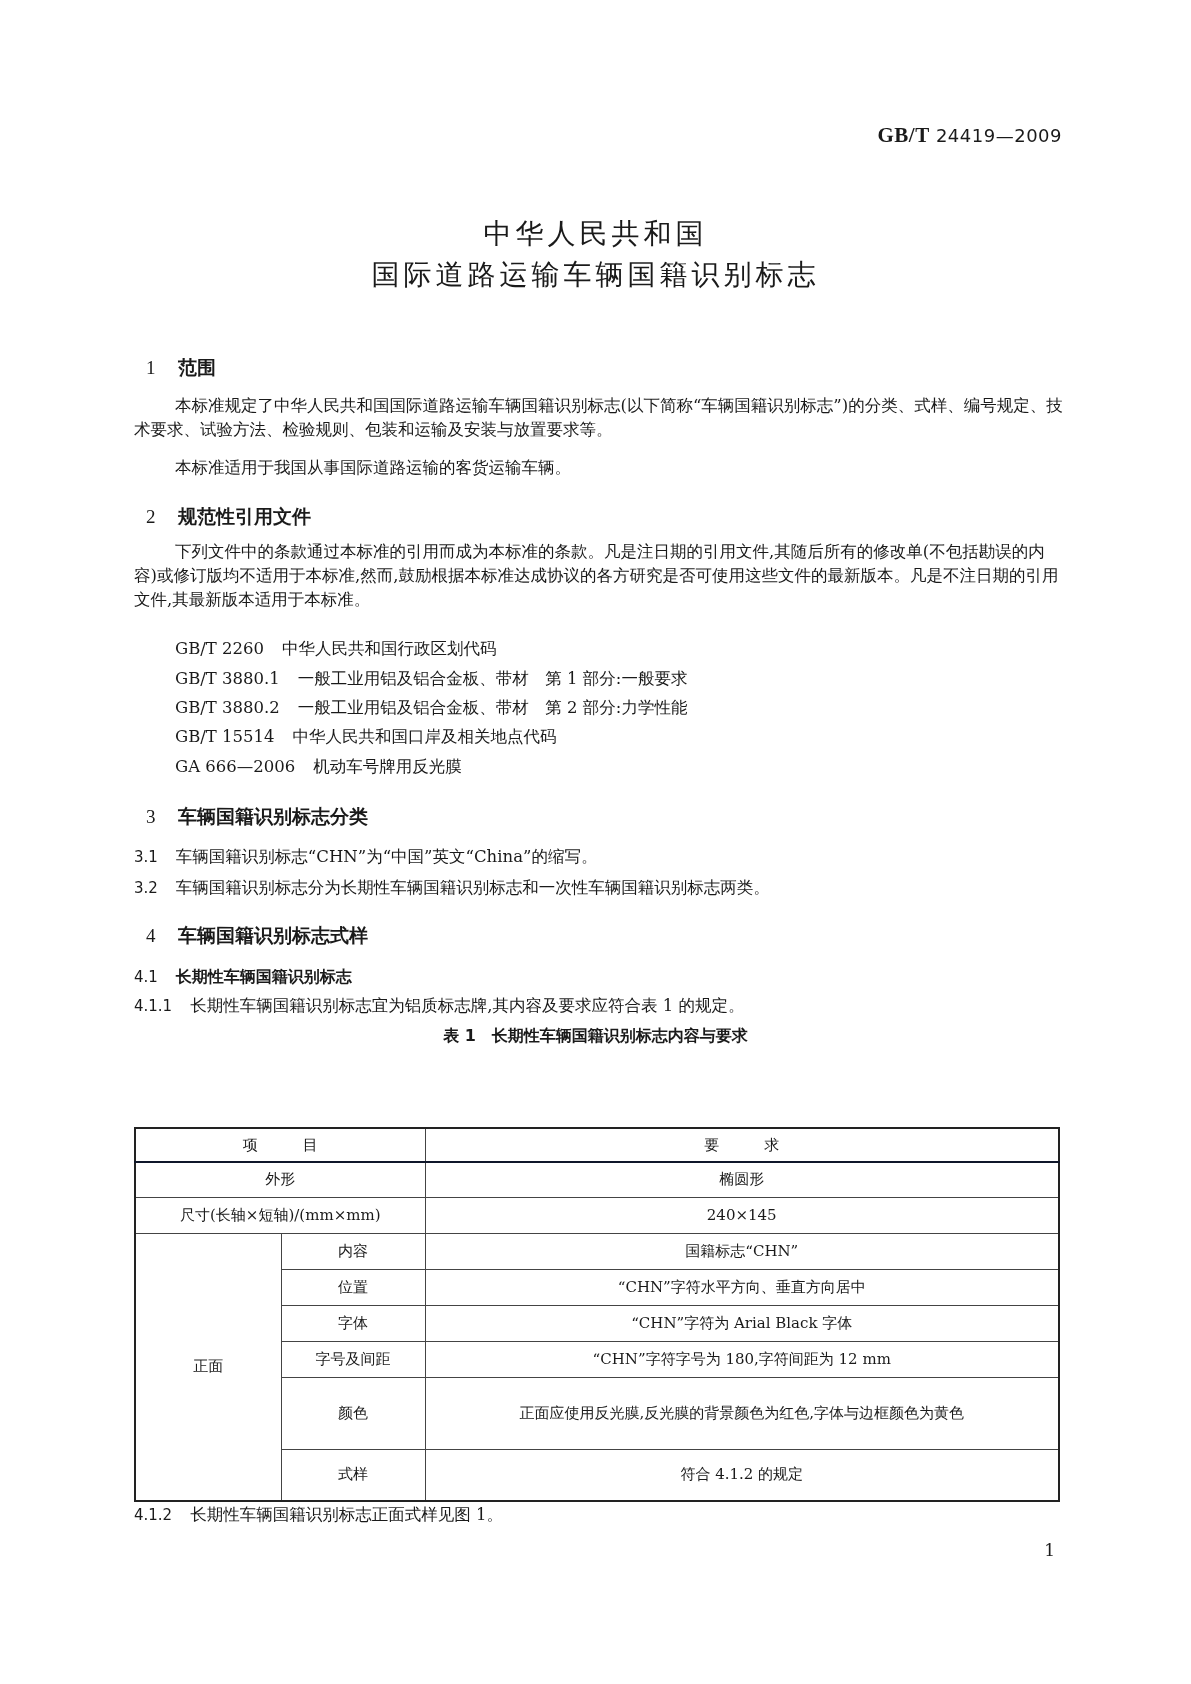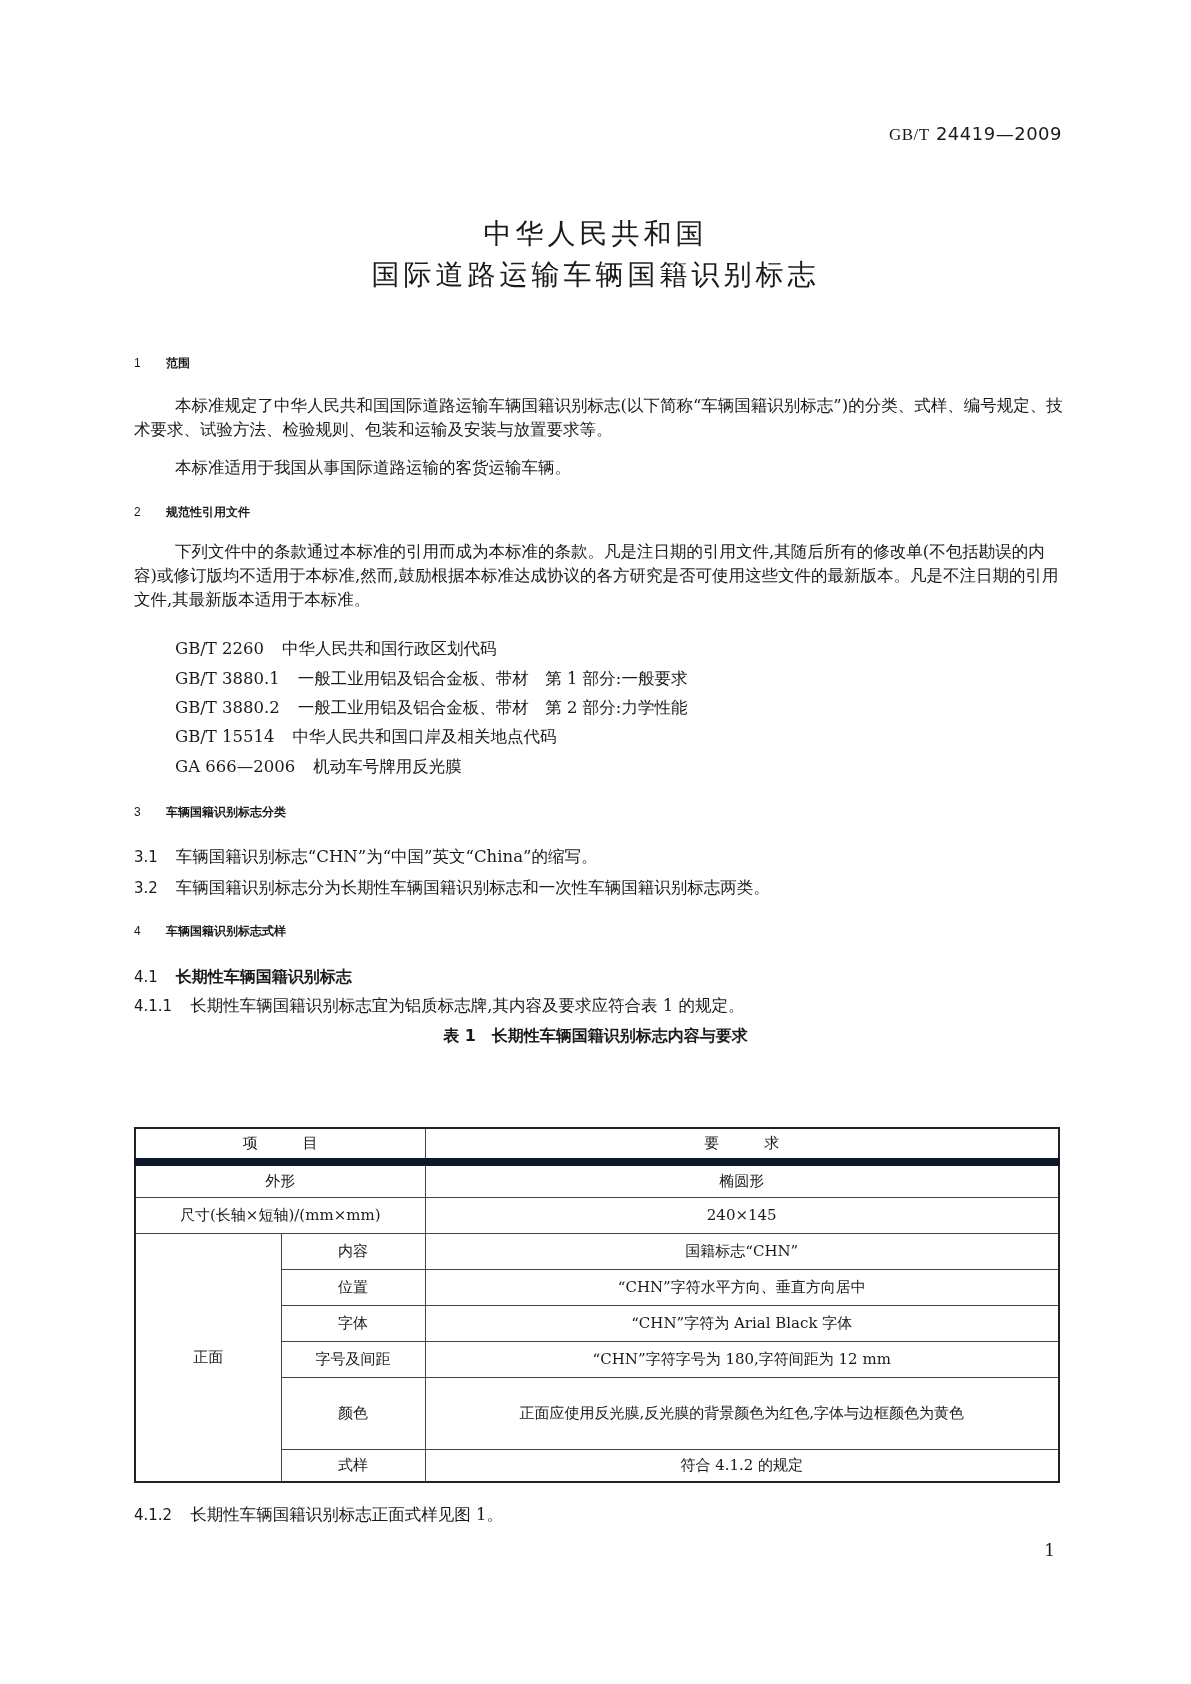--- a/index.html
+++ b/index.html
@@ -1,38 +1,38 @@
 <!DOCTYPE html>
 <html><head>
 <meta charset="utf-8">
 <style>
   html, body { margin: 0; padding: 0; background: #fff; }
   body { width: 1191px; height: 1684px; position: relative; overflow: hidden;
          font-family: "DejaVu Serif", serif; color: #1a1a1a; }
   .abs { position: absolute; }
   .std-code { right: 129px; top: 123px; font-size: 18px; letter-spacing: 0.5px; }
-  .std-code .bold { font-family: "Liberation Serif", serif; font-weight: normal; font-size: 17px; }
+  .std-code .bold { font-family: "Liberation Serif", serif; font-weight: bold; font-size: 21px; }
   .std-code .num { font-family: "DejaVu Sans", sans-serif; }
   .title { left: 0; width: 1191px; text-align: center; font-family: "DejaVu Sans", sans-serif;
            font-size: 28px; letter-spacing: 4px; }
-  .h1 { font-family: Liberation Sans, sans-serif; font-size: 12px; font-weight: bold; left: 134px; }
+  .h1 { font-family: Liberation Serif, serif; font-size: 19px; font-weight: bold; left: 146px; }
   .h1 .num { display: inline-block; width: 32px; font-weight: normal; }
   .p { left: 134px; width: 930px; font-size: 16.5px; line-height: 24px; }
   .p.ind { text-indent: 41px; }
   .ref { left: 175px; font-size: 16.5px; }
   .ref .code { display: inline-block; margin-right: 18px; }
   .clause { left: 134px; font-size: 16.5px; }
   .clause .num { display: inline-block; font-family: "DejaVu Sans", sans-serif; font-size: 15px; margin-right: 18px; }
   .clause.bold { font-family: "DejaVu Sans", sans-serif; font-weight: bold; font-size: 16px; }
   .caption { left: 0; width: 1191px; text-align: center; font-family: "DejaVu Sans", sans-serif;
              font-weight: bold; font-size: 16px; }
   table.req { position: absolute; left: 134px; top: 1127px; width: 926px; border-collapse: collapse;
               font-size: 15px; border: 2px solid #222; }
   table.req td { border: 1px solid #444; text-align: center; padding: 0; }
-  table.req tr.head td { border-bottom: 8px solid #0f172a; }
+  table.req tr.head td { border-bottom: 2px solid #0f172a; }
   .pageno { right: 136px; top: 1540px; font-size: 17px; }
 </style>
 </head>
 <body>
 
 <div class="abs std-code">
   <span class="bold">GB/T</span>
   <span class="num">24419—2009</span>
 </div>
 
@@ -121,21 +121,21 @@
     <td>“CHN”字符为 Arial Black 字体</td>
   </tr>
   <tr style="height:36px;padding-left:16px;">
     <td>字号及间距</td>
     <td>“CHN”字符字号为 180,字符间距为 12 mm</td>
   </tr>
   <tr style="height:72px;">
     <td>颜色</td>
     <td>正面应使用反光膜,反光膜的背景颜色为红色,字体与边框颜色为黄色</td>
   </tr>
-  <tr style="height:33px;">
+  <tr style="height:52px;">
     <td>式样</td>
     <td>符合 4.1.2 的规定</td>
   </tr>
 </tbody>
   </table>
 
 <div class="abs clause" style="top:1504px;">
   <span class="num">4.1.2</span><span>长期性车辆国籍识别标志正面式样见图 1。</span>
 </div>
 

